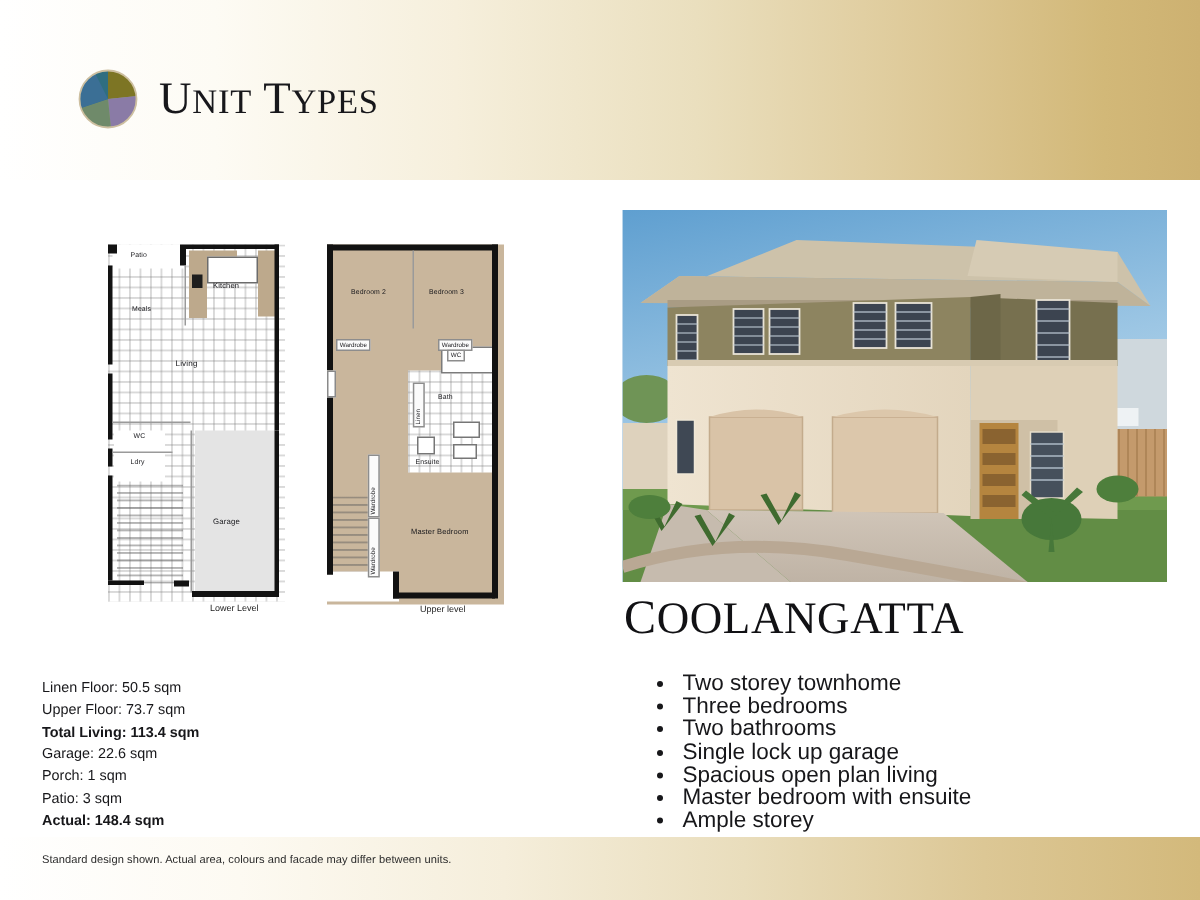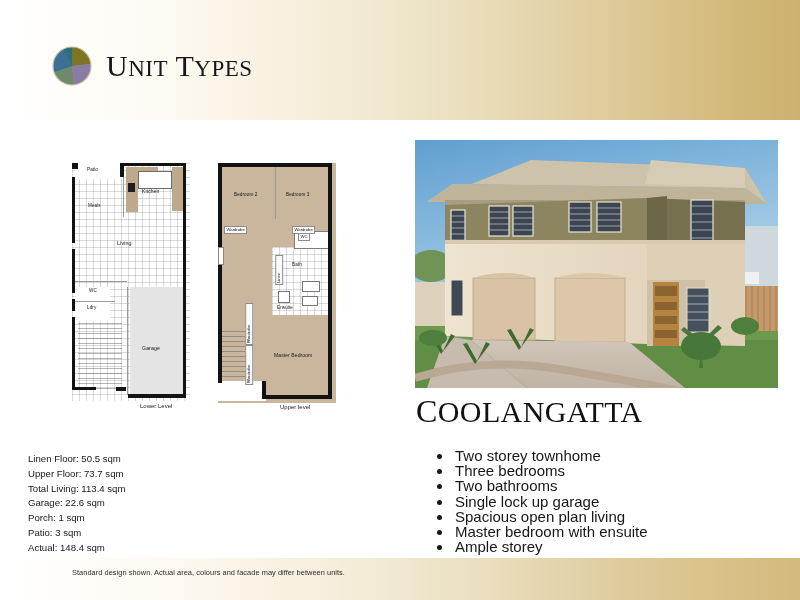--- a/index.html
+++ b/index.html
@@ -159,39 +159,38 @@
   #feature-list li { padding-left: 2px; }
 
   #area-specs {
     position: absolute;
     left: 28px; top: 452px;
     font-size: 9.6px;
     line-height: 14.8px;
     color: #17171a;
   }
   #area-specs .row { white-space: nowrap; }
-  #area-specs .row.bold { font-weight: normal; }
+  #area-specs .row.bold { font-weight: bold; }
 
   
   #bottom-banner {
     position: absolute;
     left: 0; top: 558px;
     width: 800px; height: 42px;
     background: linear-gradient(to right,
         #ffffff 0%, #fdfaf2 20%, #f5eedb 42%,
         #e9ddbc 62%, #dcc795 82%, #d3b97b 100%);
   }
   #disclaimer {
     position: absolute;
     left: 28px; top: 568px;
     font-size: 7.4px;
     color: #2a2a2a;
     letter-spacing: .05px;
     white-space: nowrap;
-    margin-left: 44px;
   }
 </style>
 </head>
 <body>
 
 <div id="top-banner"></div>
 
 <div id="brand">
   <span id="logo-mark">
     <svg viewBox="0 0 40 40" width="40" height="40" aria-hidden="true">

